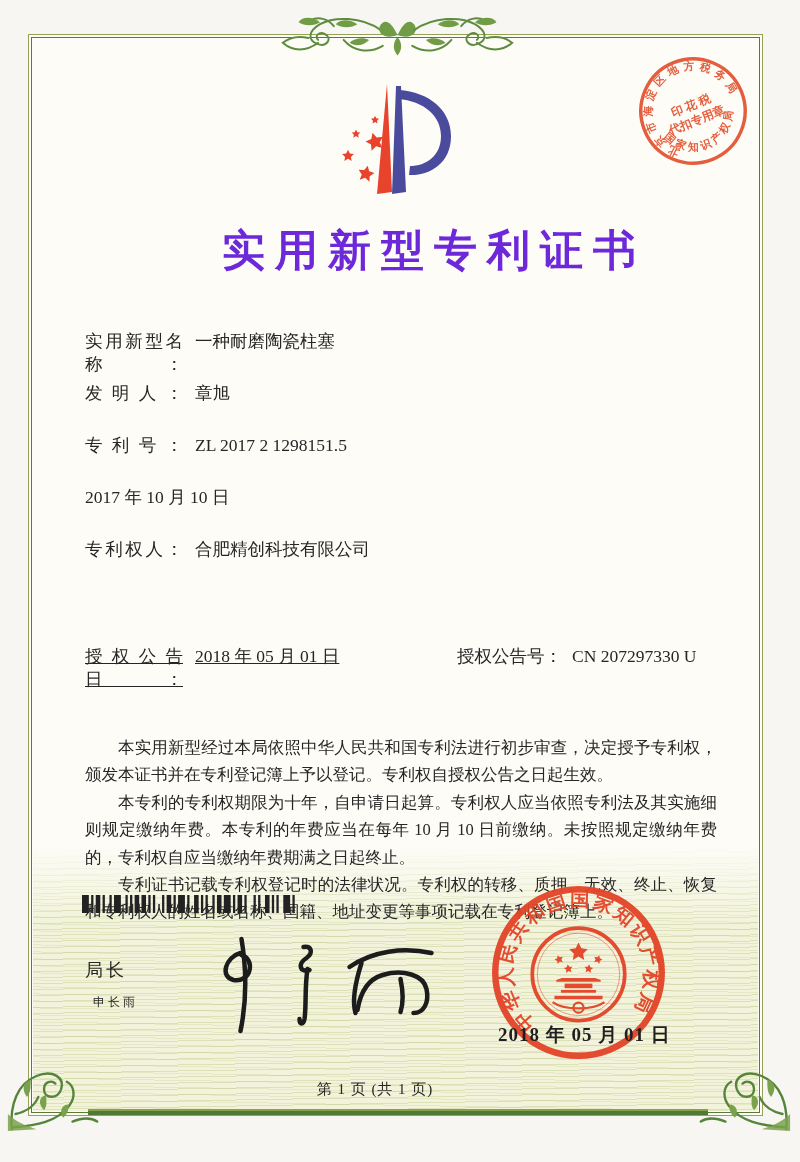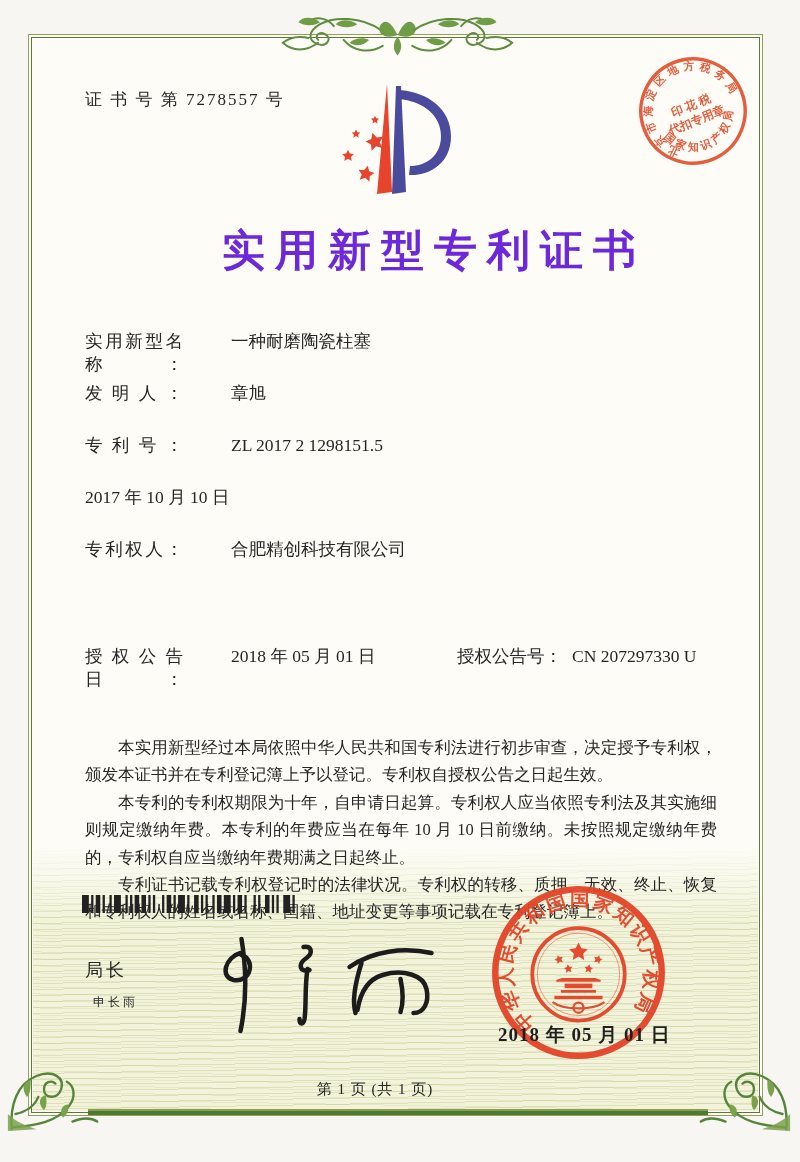--- a/index.html
+++ b/index.html
@@ -31,21 +31,21 @@
       repeating-linear-gradient(179deg, rgba(170,182,105,.30) 0 1px, rgba(0,0,0,0) 1px 6px),
       repeating-linear-gradient(181deg, rgba(170,182,105,.18) 0 1px, rgba(0,0,0,0) 1px 7px),
       #f2f3da;
   }
   
   .cert-no{left:85px; top:88px; font-size:17px; letter-spacing:2px;}
   .title{
     left:0; top:222px; width:796px; text-align:center;
     font-size:43px; font-weight:600; letter-spacing:10px; color:#6d28d9;margin-left:36px;
   }
-  .frow{left:85px; width:632px; display:flex; font-size:17.5px; line-height:23px;gap:36px;}
+  .frow{left:85px; width:632px; display:flex; font-size:17.5px; line-height:23px;}
   .flabel{flex:none; width:98px; text-align:justify; text-align-last:justify; margin-right:12px;}
   .fvalue{white-space:pre-line;}
   .addr .fvalue{width:462px;}
   .grant-right{position:absolute; left:372px; top:0; display:flex;}
   .grant-right .glabel{margin-right:10px;}
   .body-text{left:85px; top:686px; width:632px; font-size:16.5px; line-height:27.4px; text-align:justify;margin-top:48px;}
   .body-text p{margin:0; text-indent:2em;}
   .sign-title{left:85px; top:958px; font-size:18px; letter-spacing:3px;}
   .sign-name{left:85px; top:994px; font-size:12px; letter-spacing:3px;margin-left:8px;}
   .seal-date{left:498px; top:1022px; font-size:19px; font-weight:700; letter-spacing:1px; color:#1f1f1f;}
@@ -105,21 +105,20 @@
         </g>
         <g fill="#6f9c44">
           <path d="M46,12 C38,6 28,6 24,12 C30,16 40,16 46,12 Z"></path>
           <path d="M84,14 C76,8 66,9 62,14 C68,18 78,18 84,14 Z"></path>
           <path d="M96,30 C90,36 82,37 76,33 C81,28 90,27 96,30 Z"></path>
         </g>
       </g>
     </svg>
   </div>
 
-  <div class="abs cert-no">证 书 号 第 7278557 号</div>
 
   <div class="abs logo">
     <svg width="150" height="125" viewBox="0 0 150 125">
       <path d="M59,8 L49,118 L64,116 Z" fill="#e8432c"></path>
       <path d="M68,10 L64,118 L78,116 L73,10 Z" fill="#4b4b9d"></path>
       <path d="M71,14 C101,16 123,34 123,60 C123,88 101,100 81,99 L82,90 C98,90 113,80 113,60 C113,40 96,25 70,23 Z" fill="#4b4b9d"></path>
       <g fill="#e8432c">
         <use href="#star" width="20" height="20" transform="translate(20,80) scale(0.62)" x="-10" y="-10"></use>
         <use href="#star" width="20" height="20" transform="translate(28,58) scale(0.45)" x="-10" y="-10"></use>
         <use href="#star" width="20" height="20" transform="translate(47,66) scale(0.95) rotate(-15)" x="-10" y="-10"></use>
@@ -162,21 +161,21 @@
     <span class="fvalue">ZL 2017 2 1298151.5</span>
   </div>
   <div class="abs frow" style="top:486px">
     <span class="fvalue">2017 年 10 月 10 日</span>
   </div>
   <div class="abs frow" style="top:538px">
     <span class="flabel">专利权人：</span>
     <span class="fvalue">合肥精创科技有限公司</span>
   </div>
 
-  <div class="abs frow" style="top:645px; position:absolute;">
+  <div class="abs frow" style="top:645px; position:absolute;text-decoration:underline;">
     <span class="flabel">授权公告日：</span>
     <span class="fvalue">2018 年 05 月 01 日</span>
     <span class="grant-right">
       <span class="glabel">授权公告号：</span>
       <span>CN 207297330 U</span>
     </span>
   </div>
 
   <div class="abs body-text">
     <p>本实用新型经过本局依照中华人民共和国专利法进行初步审查，决定授予专利权，颁发本证书并在专利登记簿上予以登记。专利权自授权公告之日起生效。</p>

